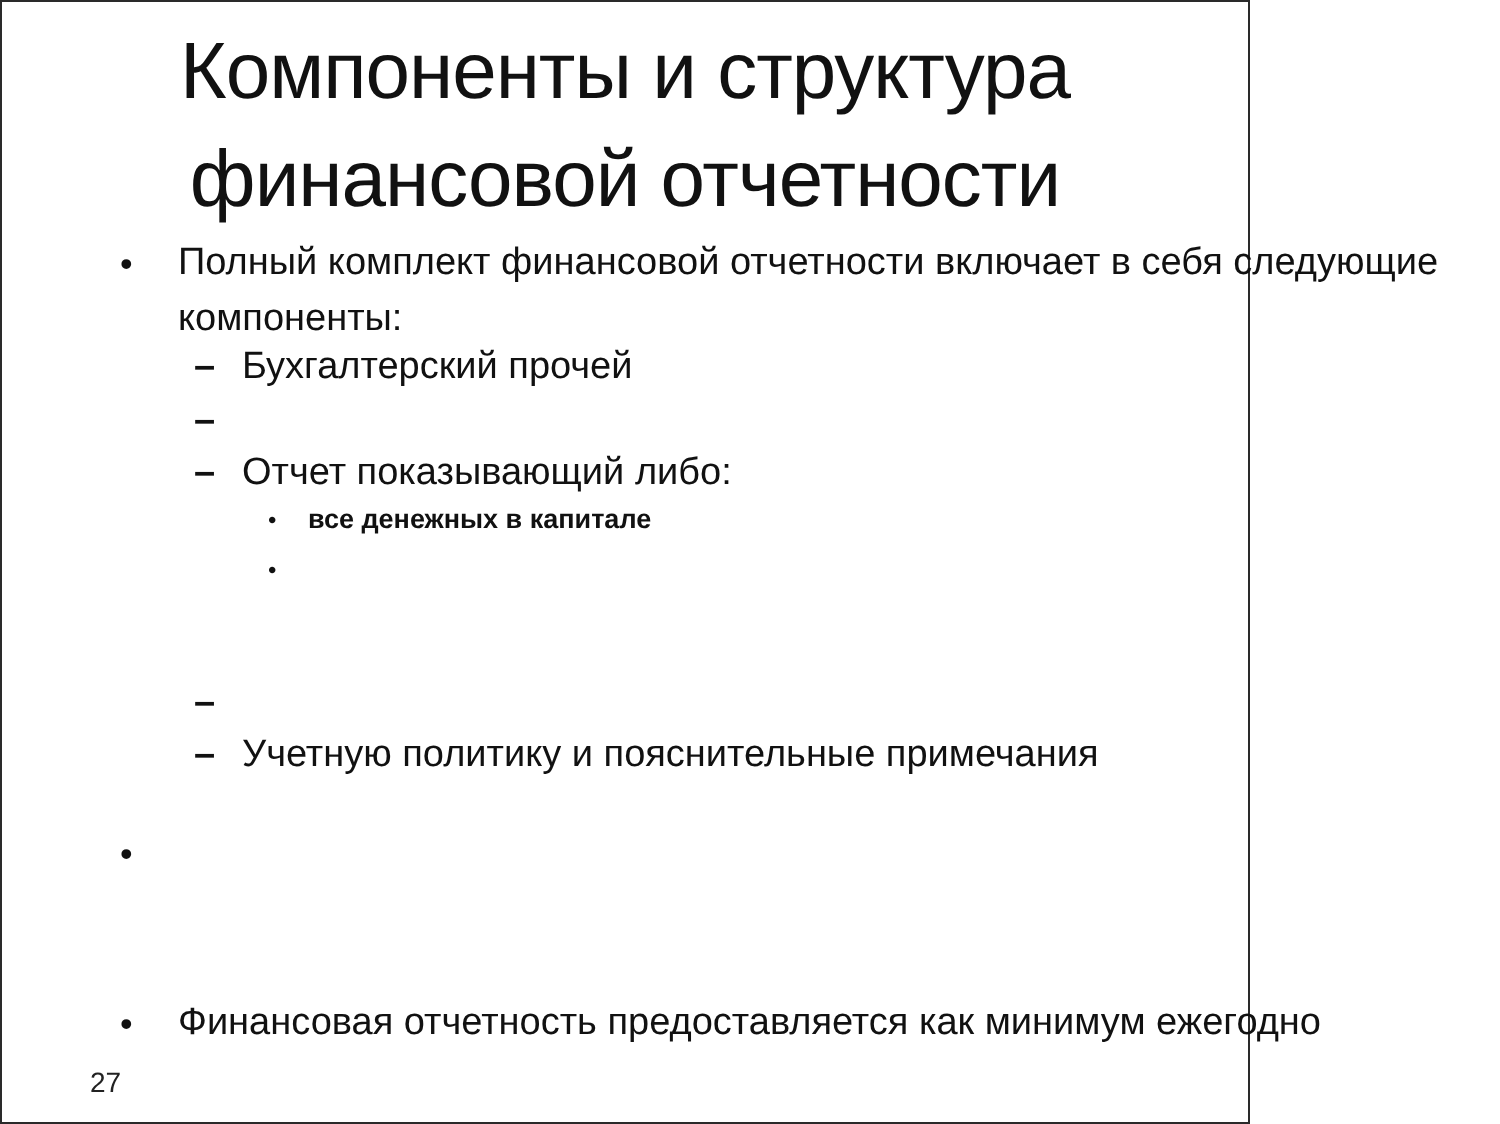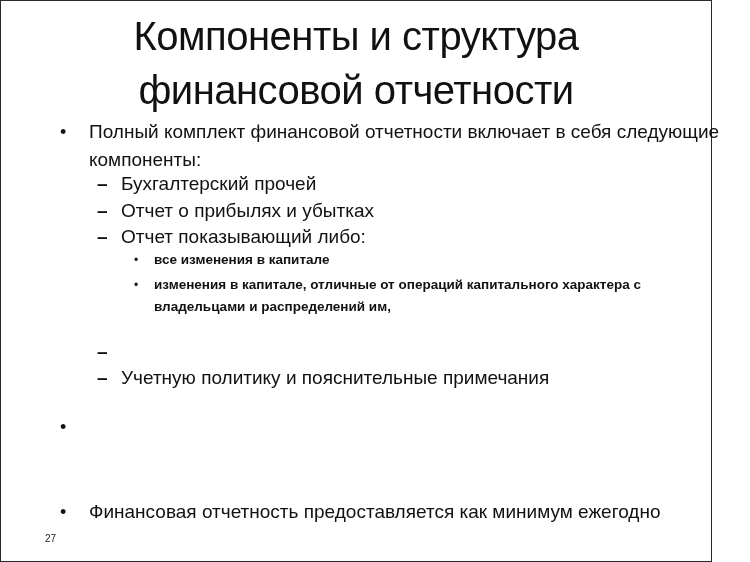--- a/index.html
+++ b/index.html
@@ -1,19 +1,19 @@
 <!DOCTYPE html>
 <html><head>
 <meta charset="utf-8">
 <style>
   html, body { margin: 0; padding: 0; background: #ffffff; }
   body { width: 750px; height: 562px; overflow: hidden; }
   .slide {
     position: relative;
-    width: 712px; height: 562px;
+    width: 625px; height: 562px;
     box-sizing: border-box;
     border: 1px solid #2a2a2a;
     background: #ffffff;
     color: #111111;
     font-family: "Liberation Sans", "DejaVu Sans", sans-serif;
   }
   .title {
     position: absolute; left: 0; right: 0; top: 8px;
     text-align: center;
     font-size: 40px; line-height: 54px;
@@ -33,21 +33,21 @@
     font-size: 19px; line-height: 28px; white-space: nowrap;
   }
   .l2 .dash { position: absolute; left: -24px; top: 0; font-weight: bold; }
   .l3 {
     position: absolute; left: 153px; width: 560px;
     font-size: 13.5px; line-height: 22px; font-weight: bold;
   }
   .l3 .bullet { position: absolute; left: -20px; top: 0; font-size: 12px; font-weight: normal; }
   .page-num {
     position: absolute; left: 44px; top: 532px;
-    font-size: 10px; color: #222;
+    font-size: 14px; color: #222;
   }
 </style>
 </head>
 <body>
 
 <div class="slide">
   <h1 class="title">
     <div>Компоненты и структура</div>
     <div>финансовой отчетности</div>
   </h1>
@@ -58,34 +58,32 @@
       <span class="bullet">•</span>
       <span>Полный комплект финансовой отчетности включает в себя следующие компоненты:</span>
     </div>
 
     <div class="l2" style="top:52px;">
       <span class="dash">–</span>
       <span>Бухгалтерский прочей</span>
     </div>
     <div class="l2" style="top:79px;">
       <span class="dash">–</span>
-      <span>Отчет о прибылях и убытках</span>
     </div>
     <div class="l2" style="top:105px;">
       <span class="dash">–</span>
       <span>Отчет показывающий либо:</span>
     </div>
 
     <div class="l3" style="top:131px;">
       <span class="bullet">•</span>
-      <span>все изменения в капитале</span>
+      <span>все денежных в капитале</span>
     </div>
     <div class="l3" style="top:156px;">
       <span class="bullet">•</span>
-      <span>изменения в капитале, отличные от операций капитального характера с владельцами и распределений им,</span>
     </div>
 
     <div class="l2" style="top:220px;">
       <span class="dash">–</span>
     </div>
     <div class="l2" style="top:246px;">
       <span class="dash">–</span>
       <span>Учетную политику и пояснительные примечания</span>
     </div>
 

